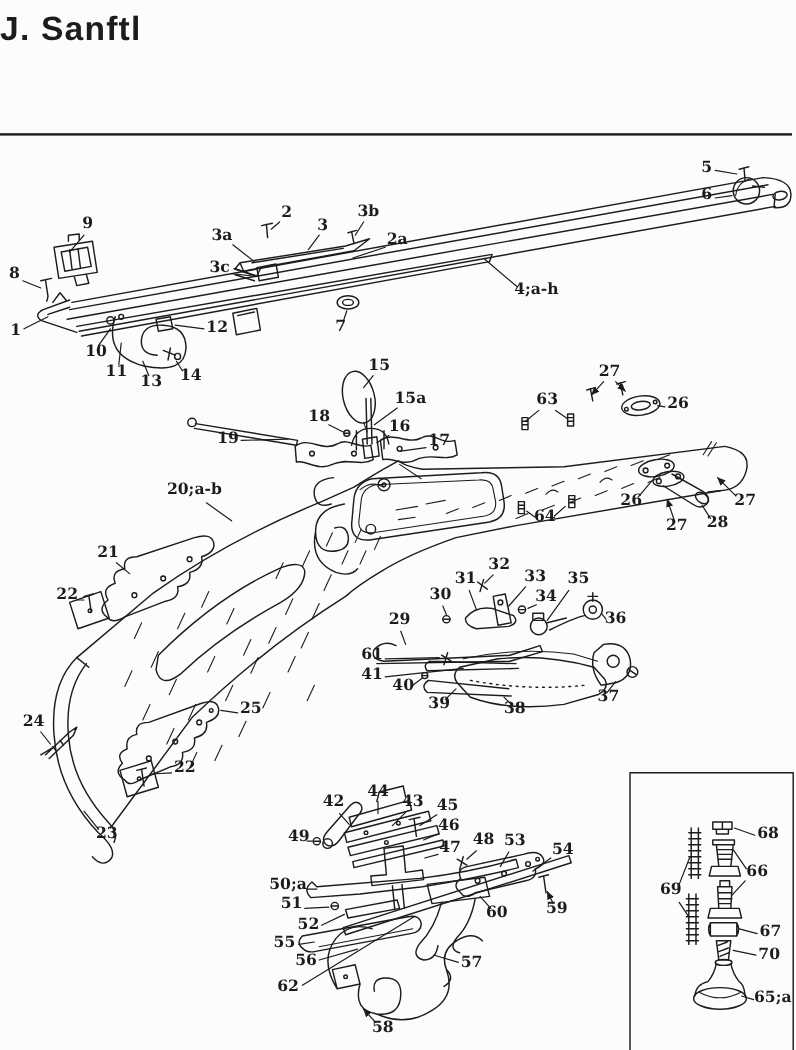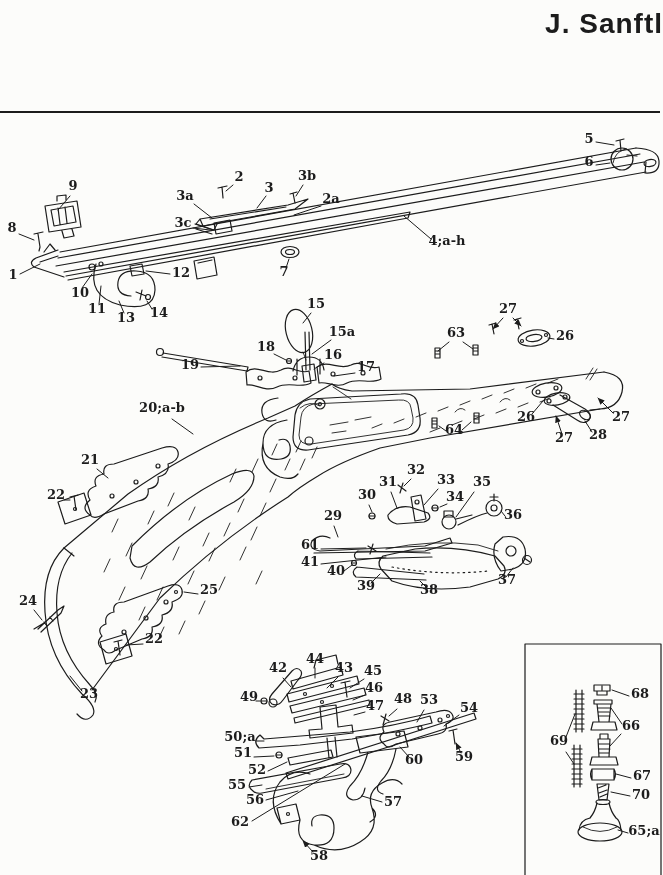--- a/index.html
+++ b/index.html
@@ -1,19 +1,19 @@
 <!DOCTYPE html>
 <html style="--ink: #1c1c1c; --paper: #fcfcfa;"><head>
 <meta charset="utf-8">
 <style>
   :root { --ink:#1c1c1c; --paper:#fcfcfa; }
   html,body { margin:0; padding:0; }
   body { width:663px; height:875px; background:var(--paper); overflow:hidden; }
   .page { position:relative; width:663px; height:875px; font-family:"Liberation Sans",sans-serif; }
-  .title { position:absolute; top:8px; left:0; width:663px; margin:0; text-align:right;
+  .title { position:absolute; top:8px; left:0; width:663px; margin:0; text-align:left;
            font-size:28px; font-weight:bold; letter-spacing:1px; color:var(--ink); }
   .divider { position:absolute; top:111px; left:0; width:660px; border-top:2px solid var(--ink); }
   svg.art { position:absolute; top:0; left:0; }
   svg.art path, svg.art line, svg.art circle, svg.art ellipse, svg.art rect {
     stroke:var(--ink); fill:none; stroke-width:1.2; stroke-linecap:round; stroke-linejoin:round; }
   svg.art .leader { stroke-width:1; }
   svg.art text.callout { font-family:"DejaVu Serif",serif; font-size:13px; font-weight:600;
     fill:var(--ink); stroke:none; text-anchor:middle; }
   svg.art .dotted { stroke-dasharray:1.5 4; }
   svg.art .thin { stroke-width:0.9; }

